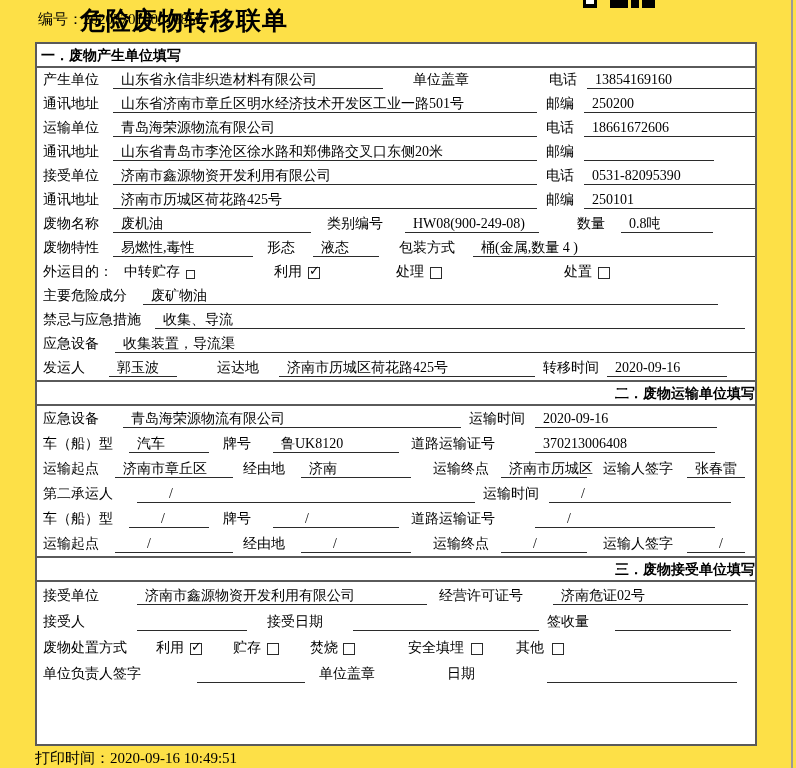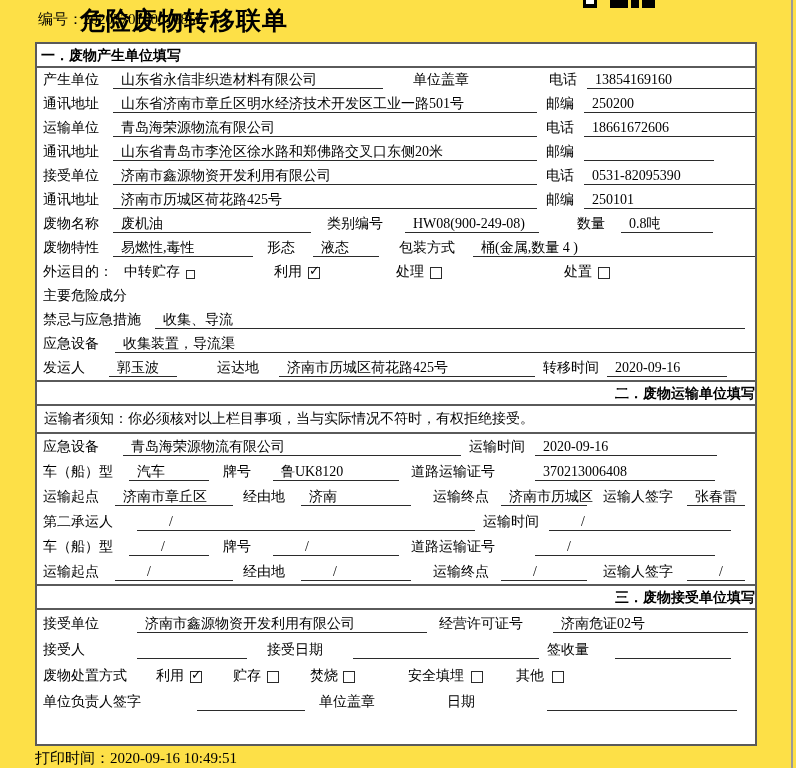--- a/index.html
+++ b/index.html
@@ -135,20 +135,21 @@
           <i class="mk"></i>
         </span>
       <span class="lbl" style="margin-left:122px">处置</span>
       <span class="cb" style="margin-left:6px">
           <i class="mk"></i>
         </span>
     </div>
 
     <div class="row r24">
       <span class="lbl">主要危险成分</span>
+      <span class="u" style="margin-left:16px;width:575px">废矿物油</span>
     </div>
 
     <div class="row r24">
       <span class="lbl">禁忌与应急措施</span>
       <span class="u" style="margin-left:14px;width:590px">收集、导流</span>
     </div>
 
     <div class="row r24">
       <span class="lbl">应急设备</span>
       <span class="u grow" style="margin-left:16px">收集装置，导流渠</span>
@@ -157,21 +158,20 @@
     <div class="row r24">
       <span class="lbl">发运人</span>
       <span class="u" style="margin-left:24px;width:68px">郭玉波</span>
       <span class="lbl" style="margin-left:40px">运达地</span>
       <span class="u" style="margin-left:20px;width:256px">济南市历城区荷花路425号</span>
       <span class="lbl" style="margin-left:8px">转移时间</span>
       <span class="u" style="margin-left:8px;width:120px">2020-09-16</span>
     </div>
 
     <div class="sec-header mid">二．废物运输单位填写</div>
-    <div class="note-row">运输者须知：你必须核对以上栏目事项，当与实际情况不符时，有权拒绝接受。</div>
 
     <div class="row r25">
       <span class="lbl">应急设备</span>
       <span class="u" style="margin-left:24px;width:338px">青岛海荣源物流有限公司</span>
       <span class="lbl" style="margin-left:8px">运输时间</span>
       <span class="u" style="margin-left:10px;width:182px">2020-09-16</span>
     </div>
 
     <div class="row r25">
       <span class="lbl">车（船）型</span>

